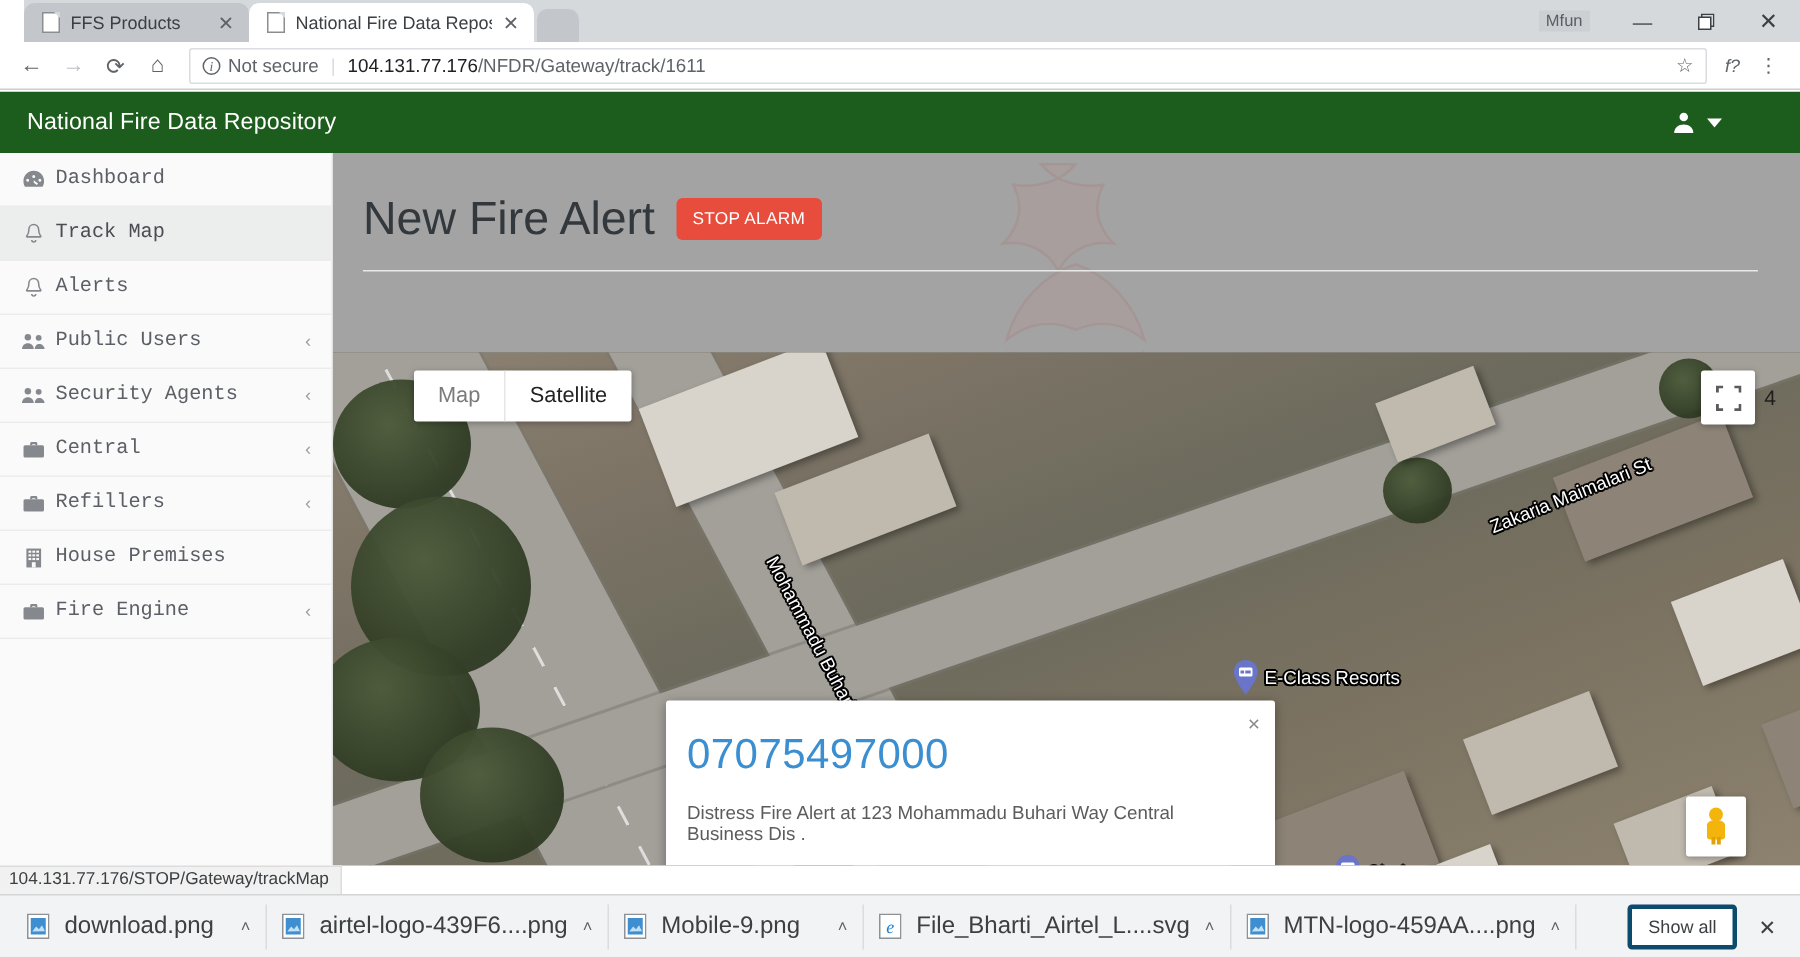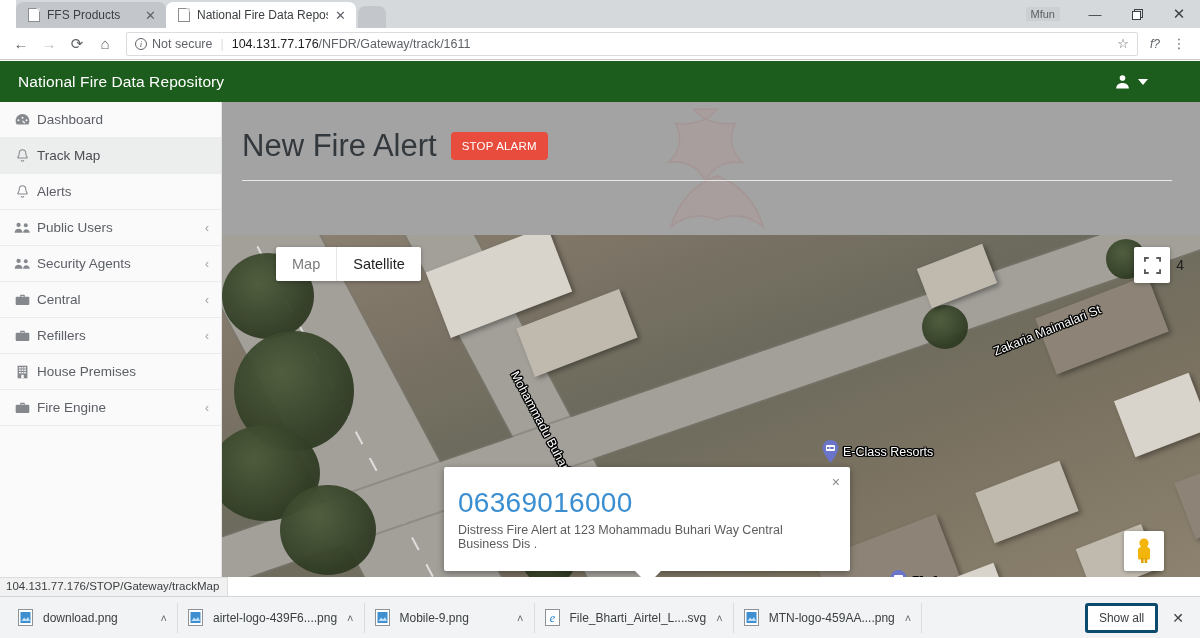--- a/index.html
+++ b/index.html
@@ -77,21 +77,21 @@
   .appbar {
     height: 41px; background: #1c5c1c; display:flex; align-items:center;
     padding: 0 18px; justify-content: space-between;
   }
   .brand { color:#ffffff; font-size: 15.5px; letter-spacing: .1px; }
   .user-menu { display:flex; align-items:center; gap: 7px; color:#fff; padding-right: 34px; }
   .caret-down { width:0;height:0;border-left:5px solid transparent;border-right:5px solid transparent;border-top:6px solid #fff; }
 
   .body-row { display: flex; height: 475px; }
 
-  .sidebar { width: 222px; background: #fafafa; border-right: 1px solid #e3e3e3; flex: none; }
+  .sidebar { width: 222px; background: #fafafa; border-right: 1px solid #e3e3e3; flex: none; font-family: Liberation Mono, monospace; }
   .side-item {
     height: 36px; display:flex; align-items:center; gap: 6px;
     padding: 0 12px 0 14px; font-size: 13.5px; color: #5c6066;
     border-bottom: 1px solid #ececec; position: relative;
   }
   .side-item.active { background: #eceded; color:#4a4e53; }
   .side-ico { width: 17px; display:inline-flex; align-items:center; justify-content:center; color:#85898e; flex:none; }
   .side-label { flex: 1; }
   .side-chevron { color:#9aa0a6; font-size: 12px; }
 
@@ -182,39 +182,39 @@
     background:#fff; border-radius: 2px; box-shadow: 0 2px 7px rgba(0,0,0,.35);
     padding: 20px 22px 20px 14px;
   }
   .infowin::after{
     content:""; position:absolute; left: 190px; bottom: -13px;
     border-left: 14px solid transparent; border-right: 14px solid transparent;
     border-top: 14px solid #fff;
   }
   .iw-close { position:absolute; right: 10px; top: 7px; color:#8a8a8a; font-size: 14px; }
   .iw-phone { color: #3b8fd1; font-size: 28px; letter-spacing: .3px; }
-  .iw-desc { color:#5c5c5c; font-size: 12.5px; margin-top: 4px; }
+  .iw-desc { color:#5c5c5c; font-size: 12.5px; margin-top: 16px; }
 
   
   .statusbar {
     position:absolute; left: 0; bottom: 42px; height: 19px;
     background:#f1f1f1; border: 1px solid #ddd; border-left: none; border-bottom:none;
     font-size: 11.5px; color:#3c4043; padding: 2px 8px 0 6px;
   }
   .shelf {
     position:absolute; left:0; bottom:0; width:1200px; height: 42px;
     background:#f1f3f4; border-top: 1px solid #d3d5d7;
     display:flex; align-items:center; padding: 0 8px;
   }
   .dl-item {
     display:flex; align-items:center; gap: 10px; padding: 0 10px;
     height: 30px; border-right: 1px solid #dadce0; min-width: 170px;
   }
   .dl-ico { width: 15px; height: 17px; flex:none; }
-  .dl-name { font-size: 12px; color:#3c4043; white-space:nowrap; }
+  .dl-name { font-size: 16px; color:#3c4043; white-space:nowrap; }
   .dl-caret { margin-left: auto; color:#5f6368; font-size: 11px; }
   .shelf-right { margin-left: auto; display:flex; align-items:center; gap: 14px; padding-right: 4px; }
   .show-all {
     font-size: 12px; color:#3c4043; border:3px solid #0c4a6e; border-radius: 3px;
     padding: 5px 11px; background:#fff;
   }
   .shelf-close { color:#3c4043; font-size: 14px; padding-right: 4px; }
 </style>
 </head>
 <body>
@@ -469,21 +469,21 @@
                   <rect x="4" y="5" width="9" height="6" rx="1" fill="#fff"></rect>
                   <rect x="5" y="7" width="2.4" height="2" fill="#6a74c9"></rect>
                   <rect x="8.2" y="7" width="3.6" height="2" fill="#6a74c9"></rect>
                 </svg>
             </span>
             <span class="poi-label">Chelsea</span>
           </div>
 
           <div class="infowin">
             <span class="iw-close">×</span>
-            <div class="iw-phone">06369016000</div>
+            <div class="iw-phone">07075497000</div>
             <div class="iw-desc">Distress Fire Alert at 123 Mohammadu Buhari Way Central Business Dis .</div>
           </div>
 
           <div class="pegman">
             <svg width="22" height="28" viewBox="0 0 22 28">
               <circle cx="11" cy="6" r="4.6" fill="#f3b40b"></circle>
               <path d="M5 13c0-2 2.6-3.4 6-3.4S17 11 17 13v8c0 1-1 1.6-2 1.6H7c-1 0-2-.6-2-1.6z" fill="#f3b40b"></path>
               <rect x="8" y="21" width="2.6" height="5" fill="#e2a206"></rect>
               <rect x="11.6" y="21" width="2.6" height="5" fill="#e2a206"></rect>
             </svg>

